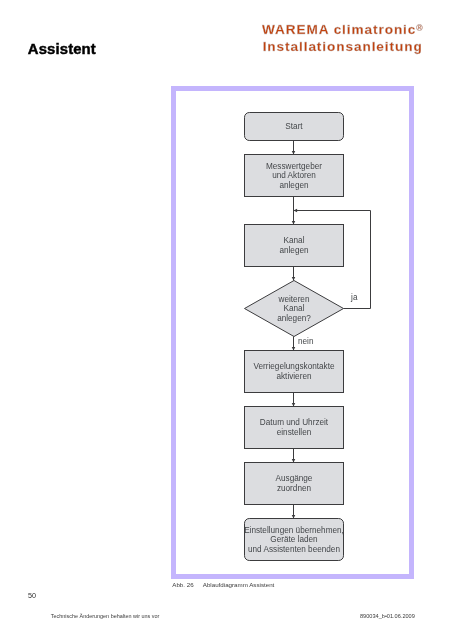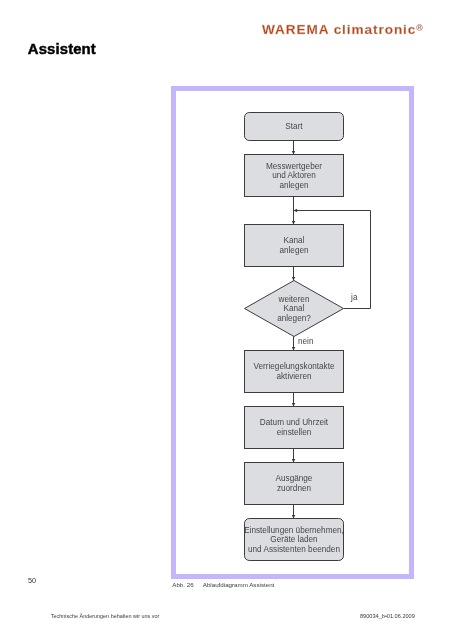--- a/index.html
+++ b/index.html
@@ -38,41 +38,42 @@
   svg { shape-rendering: geometricPrecision; }
 
   .caption {
     position: absolute; left: 172.3px; top: 581.4px;
     font-size: 6.2px; color: #3c3c3c; white-space: nowrap;
   }
   .caption .num { display:inline-block; width:30.5px; }
 
   
   .footer-page {
-    position: absolute; left: 28.0px; top: 576px;
+    position: absolute; left: 28.0px; top: 591px;
     font-size: 7.2px; font-weight: normal; color: #2e2e2e; text-align: center;
   }
   .footer-text {
     position: absolute; left: 50.8px; top: 612.6px;
     font-size: 5.45px; color: #3c3c3c;
   }
   .footer-code {
     position: absolute; left: 360px; top: 612.6px;
     font-size: 5.6px; color: #3c3c3c;
   }
 </style>
 </head>
 <body>
 
 <div class="page">
 
   <div class="hdr-title">Assistent</div>
 
   <div class="hdr-right">
     <div><span>WAREMA climatronic</span><sup>®</sup></div>
+    <div>Installationsanleitung</div>
   </div>
 
   <div class="figframe">
     <svg class="fig-inner" width="243" height="493" viewBox="0 0 243 493">
       <g id="chart-root">
           <rect x="69.5" y="22.5" width="99" height="28" rx="4.8" ry="4.8" fill="#dcdde0" stroke="#3c3c3e" stroke-width="1"></rect>
           <text x="119" y="39.152" text-anchor="middle" font-family="&quot;Liberation Sans&quot;, sans-serif" font-size="8.2" fill="#44474a">Start</text>
           <rect x="69.5" y="64.5" width="99" height="42" fill="#dcdde0" stroke="#3c3c3e" stroke-width="1"></rect>
           <text x="119" y="78.652" text-anchor="middle" font-family="&quot;Liberation Sans&quot;, sans-serif" font-size="8.2" fill="#44474a">Messwertgeber</text>
           <text x="119" y="88.152" text-anchor="middle" font-family="&quot;Liberation Sans&quot;, sans-serif" font-size="8.2" fill="#44474a">und Aktoren</text>

